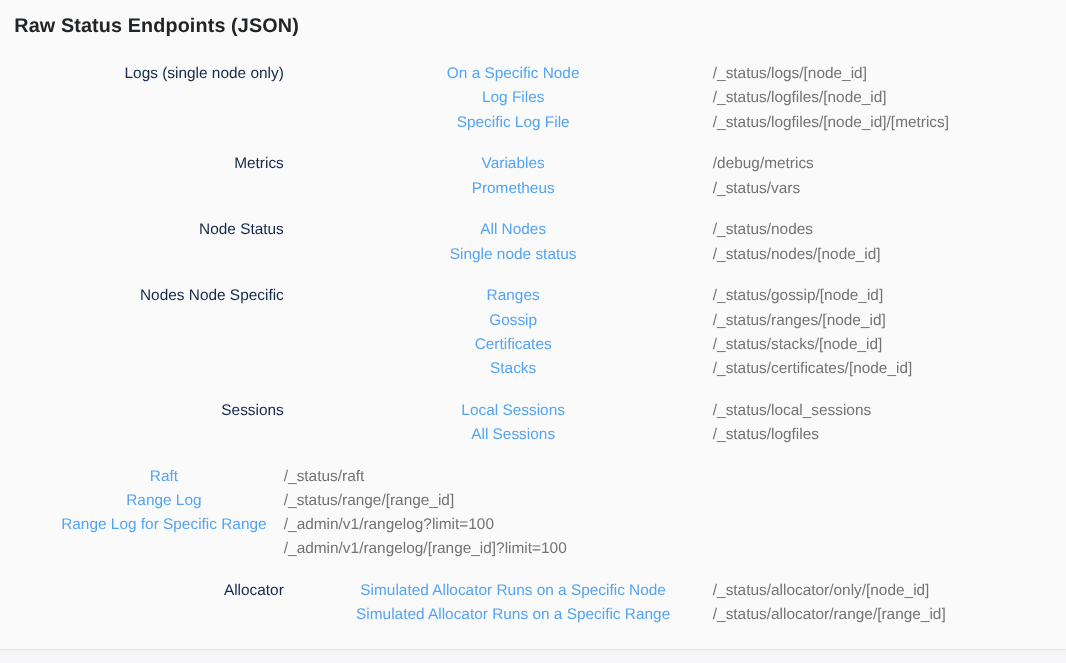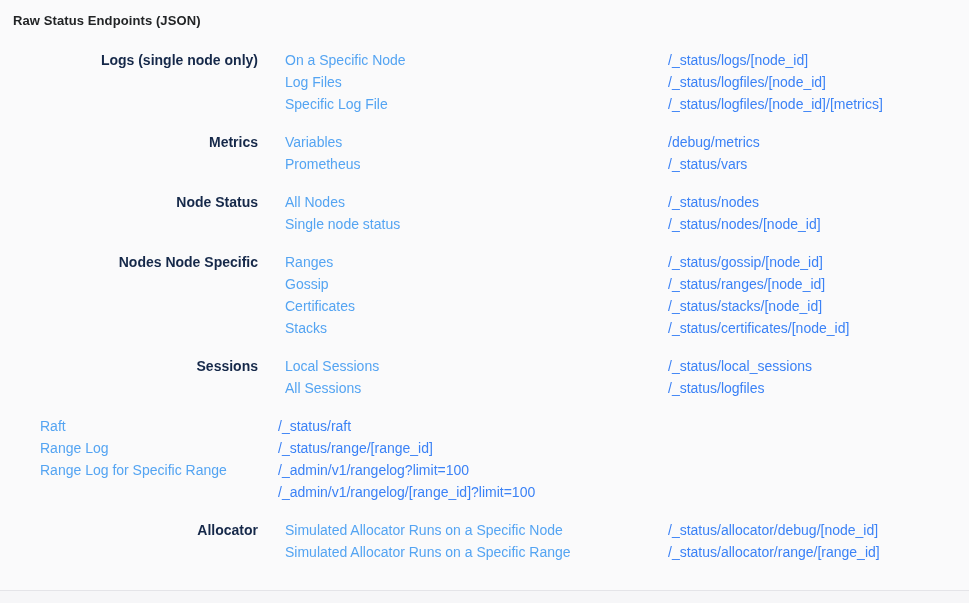--- a/index.html
+++ b/index.html
@@ -9,55 +9,54 @@
     background: #fafafb;
     color: #242628;
     overflow: hidden;
     position: relative;
   }
   .content {
     padding: 13px 0 0 13px;
     height: 590px;
   }
   .page-title {
-    font-size: 13px;
+    font-size: 18px;
     font-weight: 700;
     color: #222426;
     letter-spacing: 0.1px;
     margin-bottom: 21px;
   }
   .groups { font-size: 14px; }
   .group {
     display: grid;
     grid-template-columns: 245px 390px 1fr;
     margin-bottom: 16px;
   }
   .group-label {
     text-align: right;
     color: #152849;
-    font-weight: 700;
+    font-weight: 400;
     line-height: 22px;
     white-space: nowrap;
   }
-  .links-col { padding-left: 27px; }
+  .links-col { padding-left: 27px; text-align: center; }
   .paths-col { }
   .endpoint-link {
     display: block;
     line-height: 22px;
     color: #54a4f2;
     text-decoration: none;
     white-space: nowrap;
     cursor: pointer;
   }
   .endpoint-path {
     display: block;
     line-height: 22px;
-    color: #3b82f6;
+    color: #737373;
     white-space: nowrap;
-    margin-left: 20px;
   }
   .footer-strip {
     position: absolute;
     left: 0; right: 0; bottom: 0;
     height: 13px;
     background: #f6f6f8;
     border-top: 1px solid #e4e4e8;
   }
 </style>
 </head>
@@ -148,21 +147,21 @@
       </div>
     </div>
 
     <div class="group">
       <div class="group-label">Allocator</div>
       <div class="links-col">
         <a class="endpoint-link">Simulated Allocator Runs on a Specific Node</a>
         <a class="endpoint-link">Simulated Allocator Runs on a Specific Range</a>
       </div>
       <div class="paths-col">
-        <span class="endpoint-path">/_status/allocator/debug/[node_id]</span>
+        <span class="endpoint-path">/_status/allocator/only/[node_id]</span>
         <span class="endpoint-path">/_status/allocator/range/[range_id]</span>
       </div>
     </div>
 
   </div>
 </div>
 
 <div class="footer-strip"></div>
 
 </body></html>

